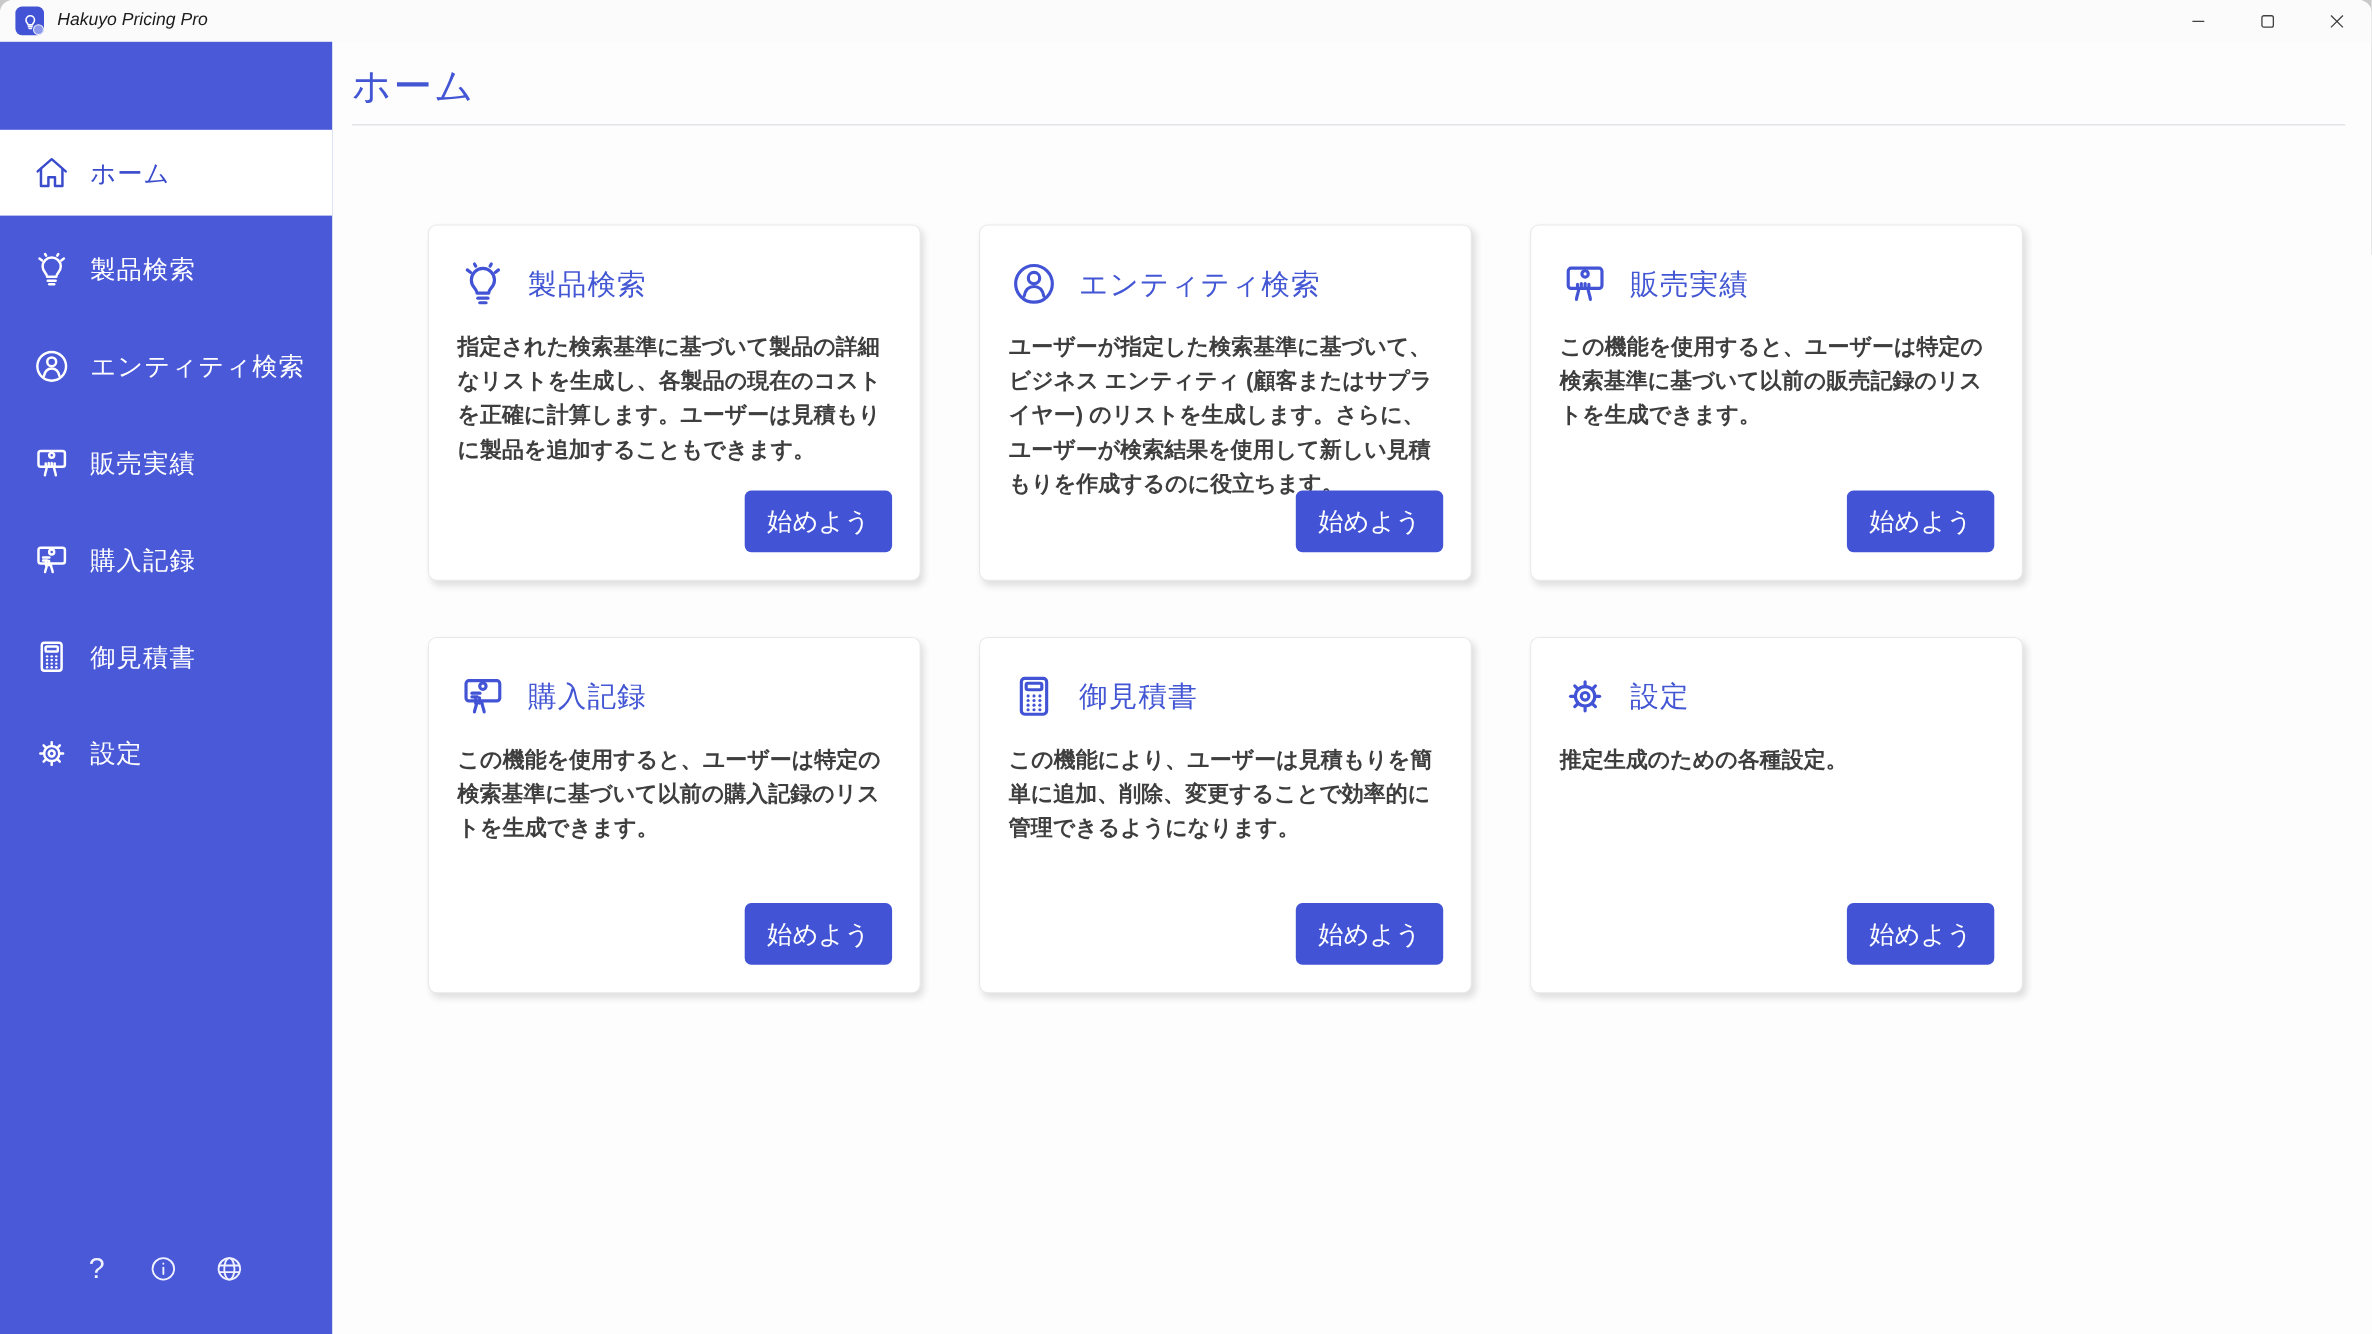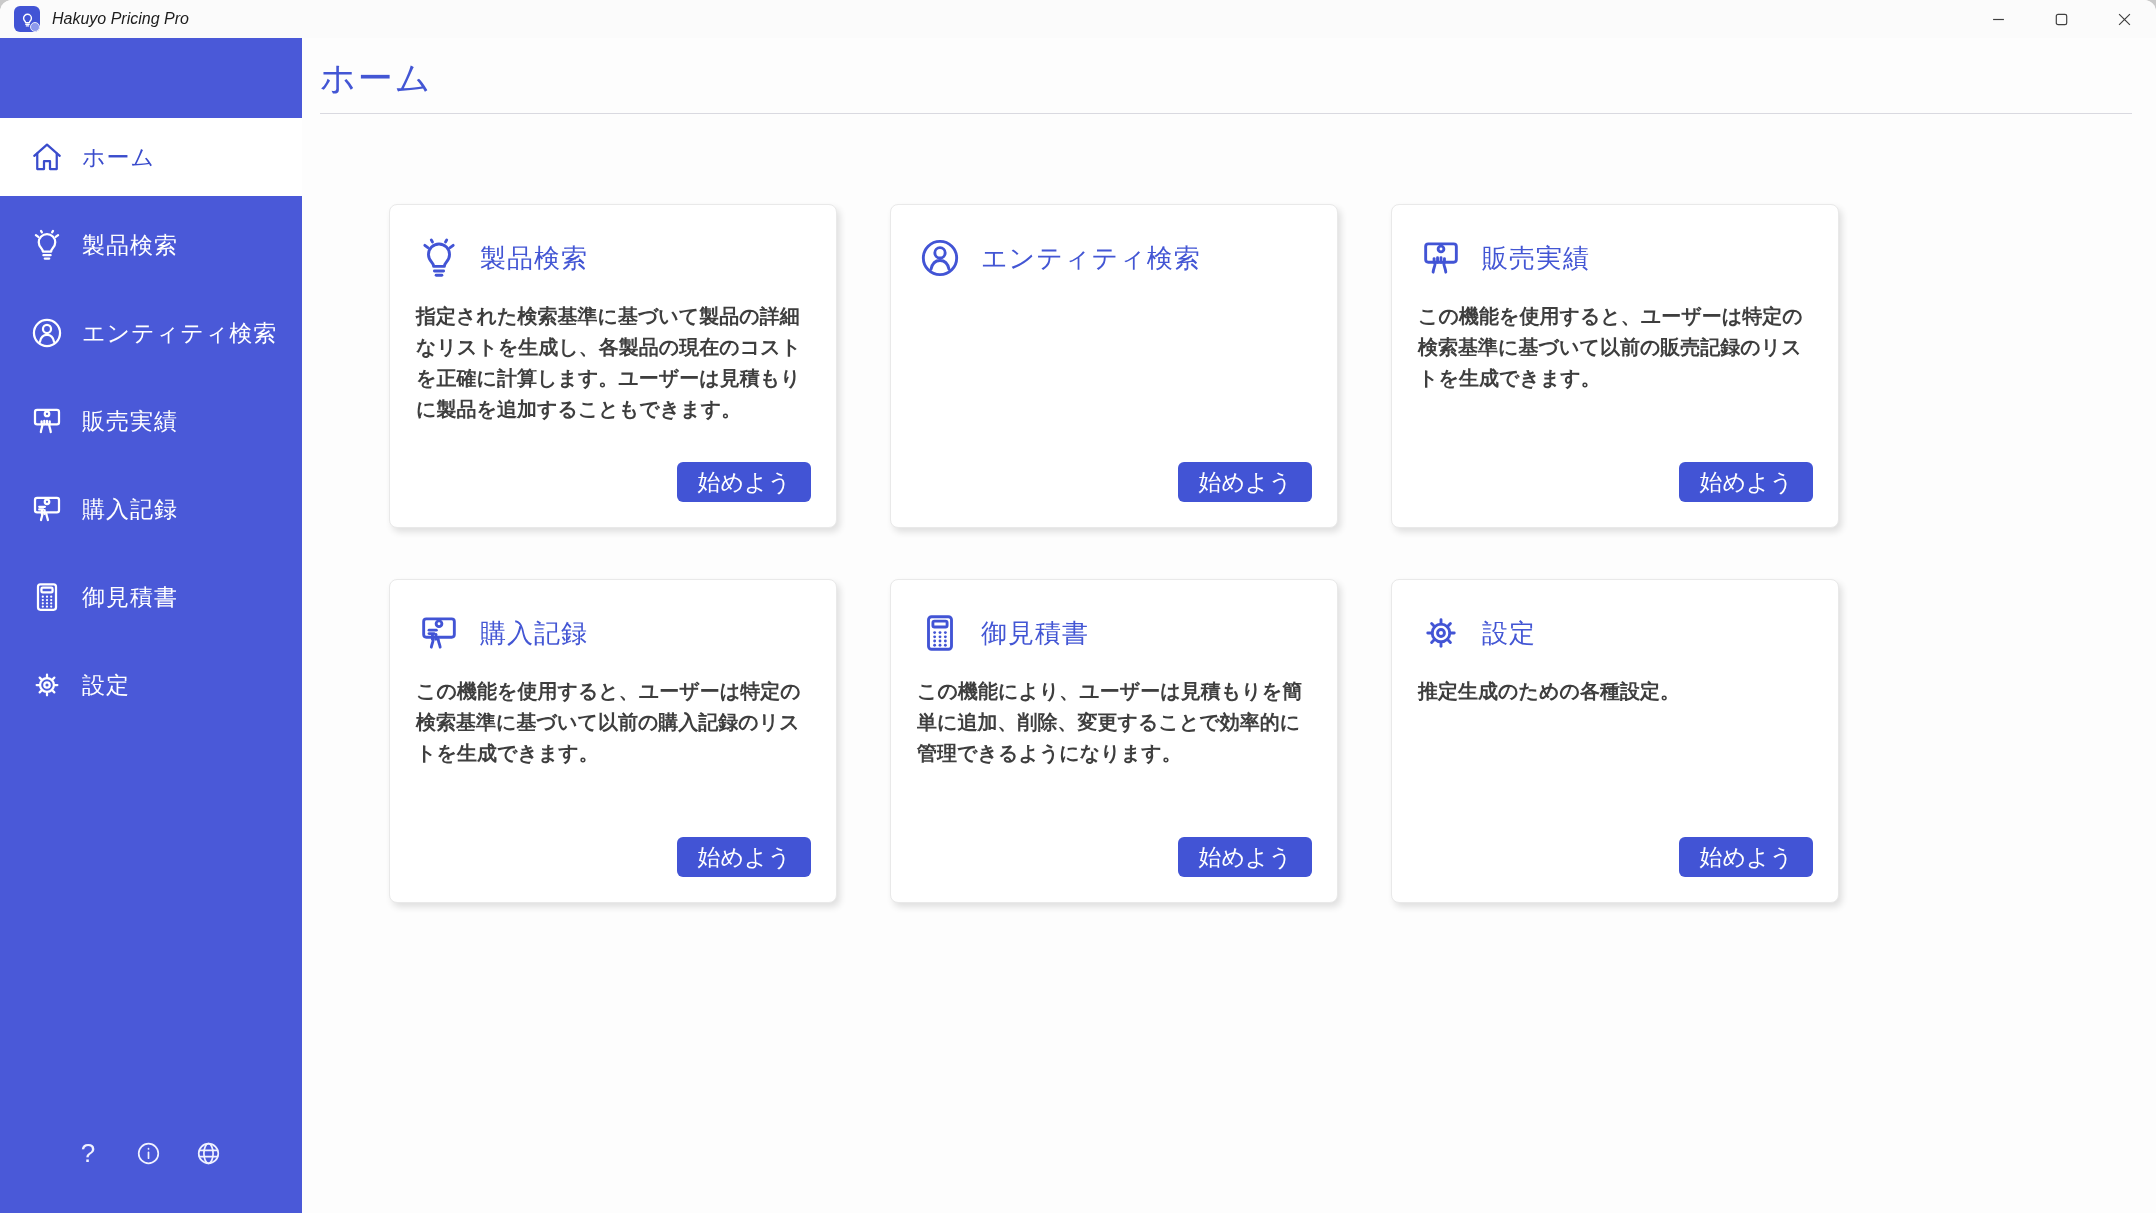--- a/index.html
+++ b/index.html
@@ -106,21 +106,21 @@
   .card-icon svg { width:46px; height:46px; display:block; }
   .card-title { margin:0; font-size:26px; font-weight:400; color:var(--page-title,#4356d4); letter-spacing:1px; }
   .card-desc {
     margin:20px 0 0 0;
     font-size:20px; line-height:31px;
     color:var(--description-text,#3e3e3e);
     font-weight:bold;
   }
   .start-btn {
     position:absolute; right:25px; bottom:25px;
-    min-width:113px; height:40px;
+    min-width:113px; height:56px;
     background:var(--accent,#4254d5);
     color:#ffffff; border:none; border-radius:6px;
     font-size:23px; padding:0 20px;
     cursor:pointer;
     font-family:"Liberation Sans","DejaVu Sans",sans-serif;
   }
 </style>
 </head>
 <body>
 
@@ -331,20 +331,21 @@
     <div class="card-head">
       <span class="card-icon">
                 <svg viewBox="0 0 24 24" fill="none" stroke="currentColor" stroke-width="1.5" stroke-linecap="round" stroke-linejoin="round">
                   <circle cx="12" cy="12" r="8.7"></circle>
                   <circle cx="12" cy="9.3" r="2.7"></circle>
                   <path d="M7.3 17.9c.6-3.1 2.2-4.6 4.7-4.6s4.1 1.5 4.7 4.6"></path>
                 </svg>
               </span>
       <h2 class="card-title">エンティティ検索</h2>
     </div>
+    <p class="card-desc">ユーザーが指定した検索基準に基づいて、ビジネス エンティティ (顧客またはサプライヤー) のリストを生成します。さらに、ユーザーが検索結果を使用して新しい見積もりを作成するのに役立ちます。</p>
     <button class="start-btn">始めよう</button>
   </section>
 
   <section class="card">
     <div class="card-head">
       <span class="card-icon">
                 <svg viewBox="0 0 24 24" fill="none" stroke="currentColor" stroke-width="1.5" stroke-linecap="round" stroke-linejoin="round">
                   <rect x="4" y="4.6" width="16" height="9.6" rx="1.4"></rect>
                   <circle cx="12" cy="7.3" r="1.5"></circle>
                   <path d="M8.4 14.2v-1.9"></path>

